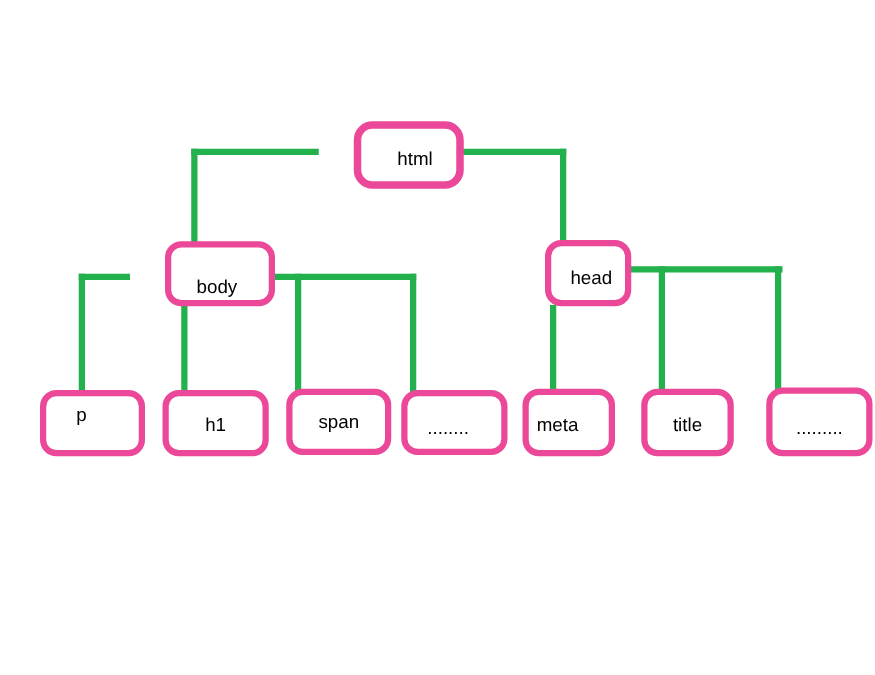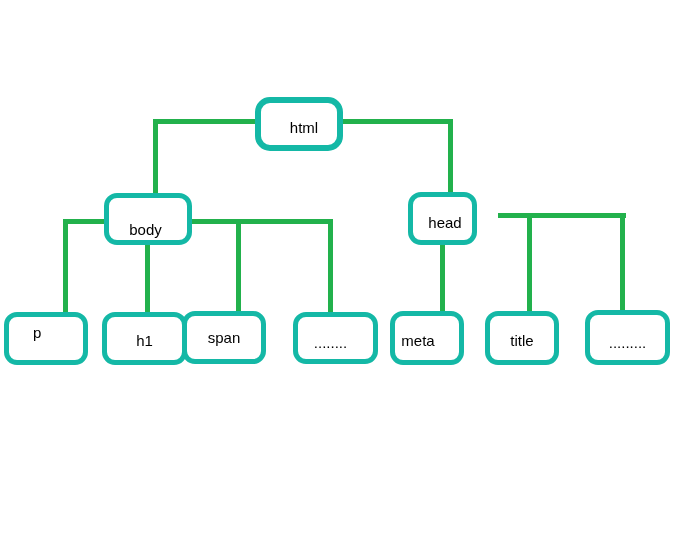--- a/index.html
+++ b/index.html
@@ -12,37 +12,38 @@
     font-family: "Liberation Sans", sans-serif;
   }
   .line {
     position: absolute;
     background: #22b14c;
   }
   .node {
     position: absolute;
     box-sizing: border-box;
     background: #ffffff;
-    border: 5px solid #14b8a6;
+    border: 5px solid #ec4899;
     border-radius: 13px;
     display: flex;
     align-items: center;
     justify-content: center;
     font-size: 15px;
     color: #000000;
+    margin-left: 28px;
   }
   .node .lbl { white-space: nowrap; }
 
   
   #n-html    { left:255px; top:97px;  width:88px; height:54px; border-width:6px; border-radius:15px; padding-left:10px; padding-top:6px; }
   #n-body    { left:104px; top:193px; width:88px; height:52px; padding-top:20px; padding-right:5px; }
   #n-head    { left:408px; top:192px; width:69px; height:53px; padding-top:8px; padding-left:5px; }
   #n-p       { left:4px;   top:312px; width:84px; height:53px; justify-content:flex-start; padding-left:24px; padding-bottom:12px; }
   #n-h1      { left:102px; top:312px; width:85px; height:53px; padding-top:4px;align-items:center; }
-  #n-span    { left:182px; top:311px; width:84px; height:53px; }
+  #n-span    { left:201px; top:311px; width:84px; height:53px; }
   #n-bodymore{ left:293px; top:312px; width:85px; height:52px; padding-top:8px; padding-right:10px; }
   #n-meta    { left:390px; top:311px; width:74px; height:54px; padding-right:18px; padding-top:4px; }
   #n-title   { left:485px; top:311px; width:74px; height:54px; padding-top:4px; }
   #n-headmore{ left:585px; top:310px; width:85px; height:55px; padding-top:10px; }
 
   
   #c-html-body-h { left:153px; top:119px; width:102px; height:5px; }
   #c-html-body-v { left:153px; top:119px; width:5px;  height:76px; }
   #c-html-head-h { left:343px; top:119px; width:110px; height:5px; }
   #c-html-head-v { left:448px; top:119px; width:5px;  height:75px; }

